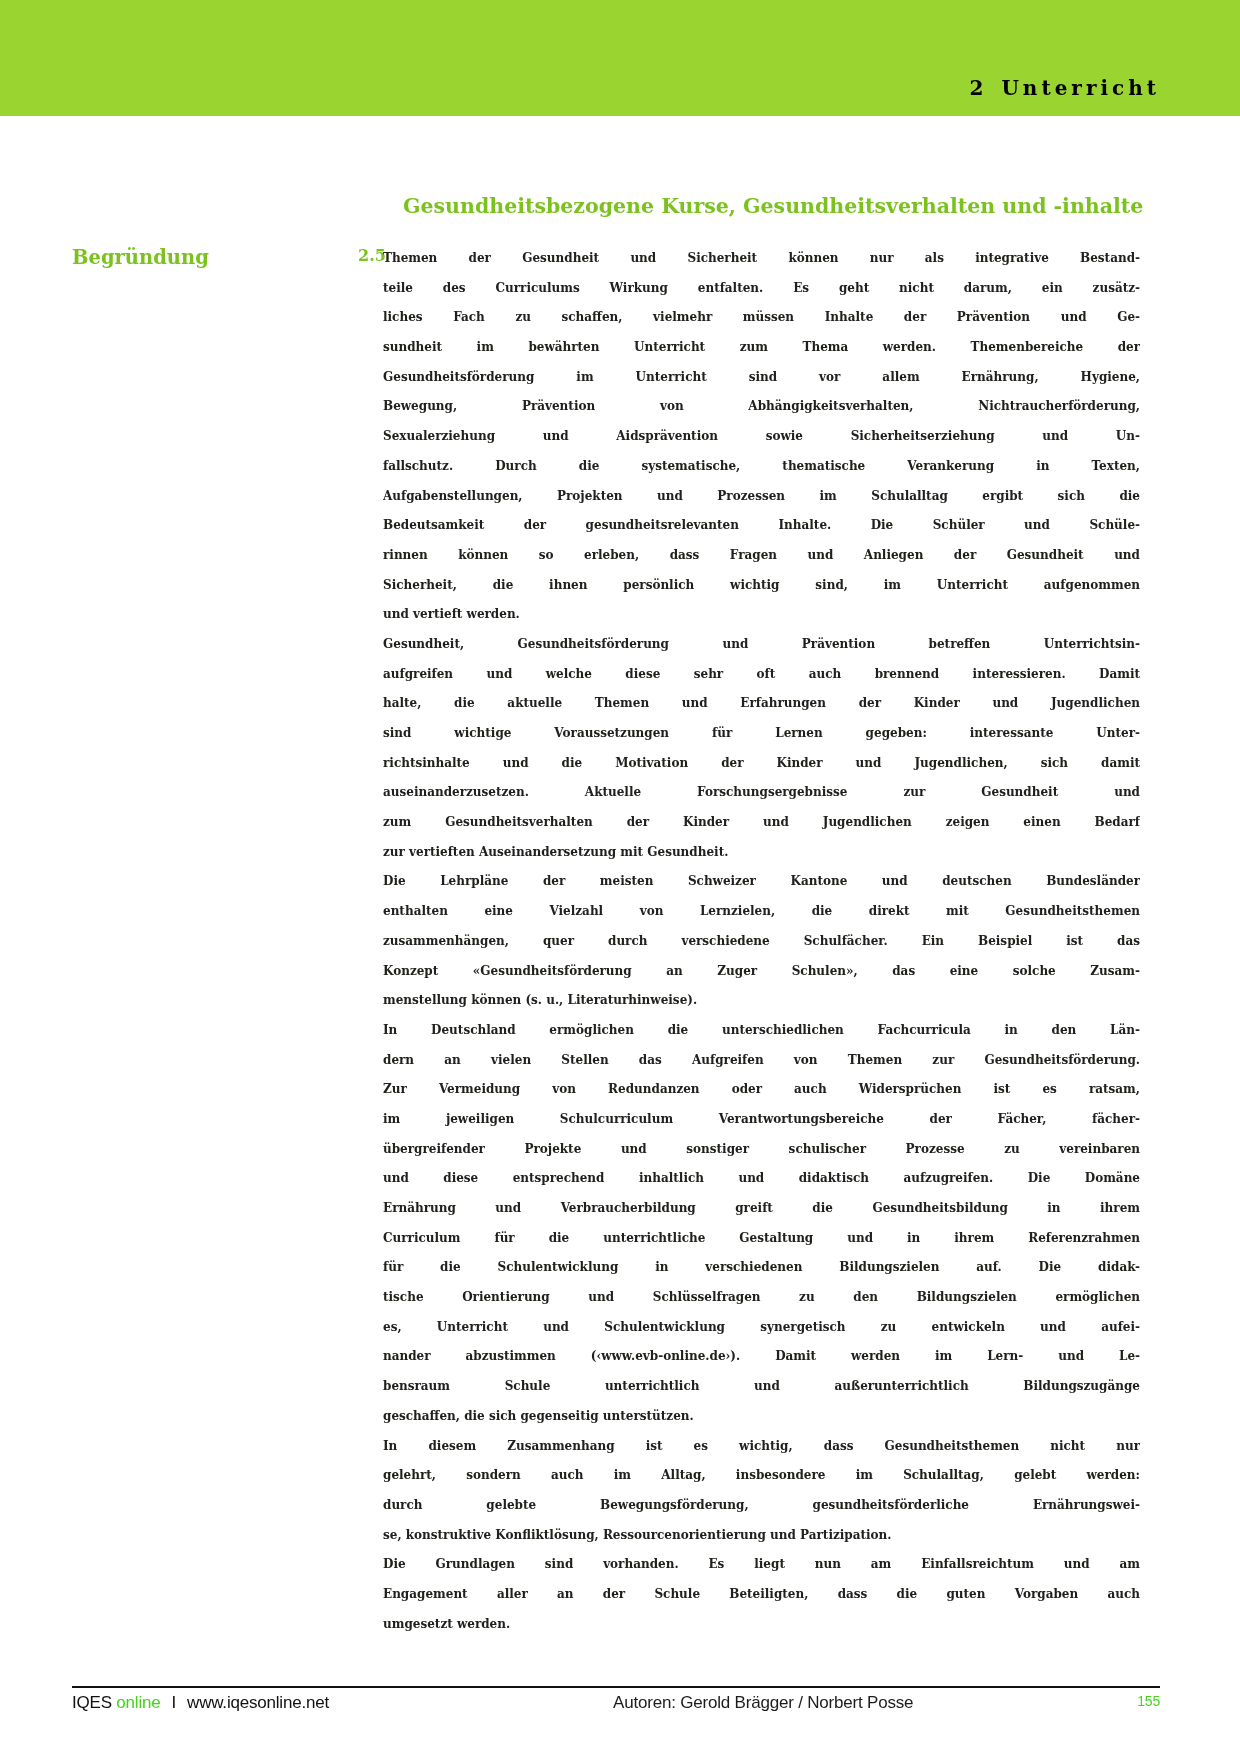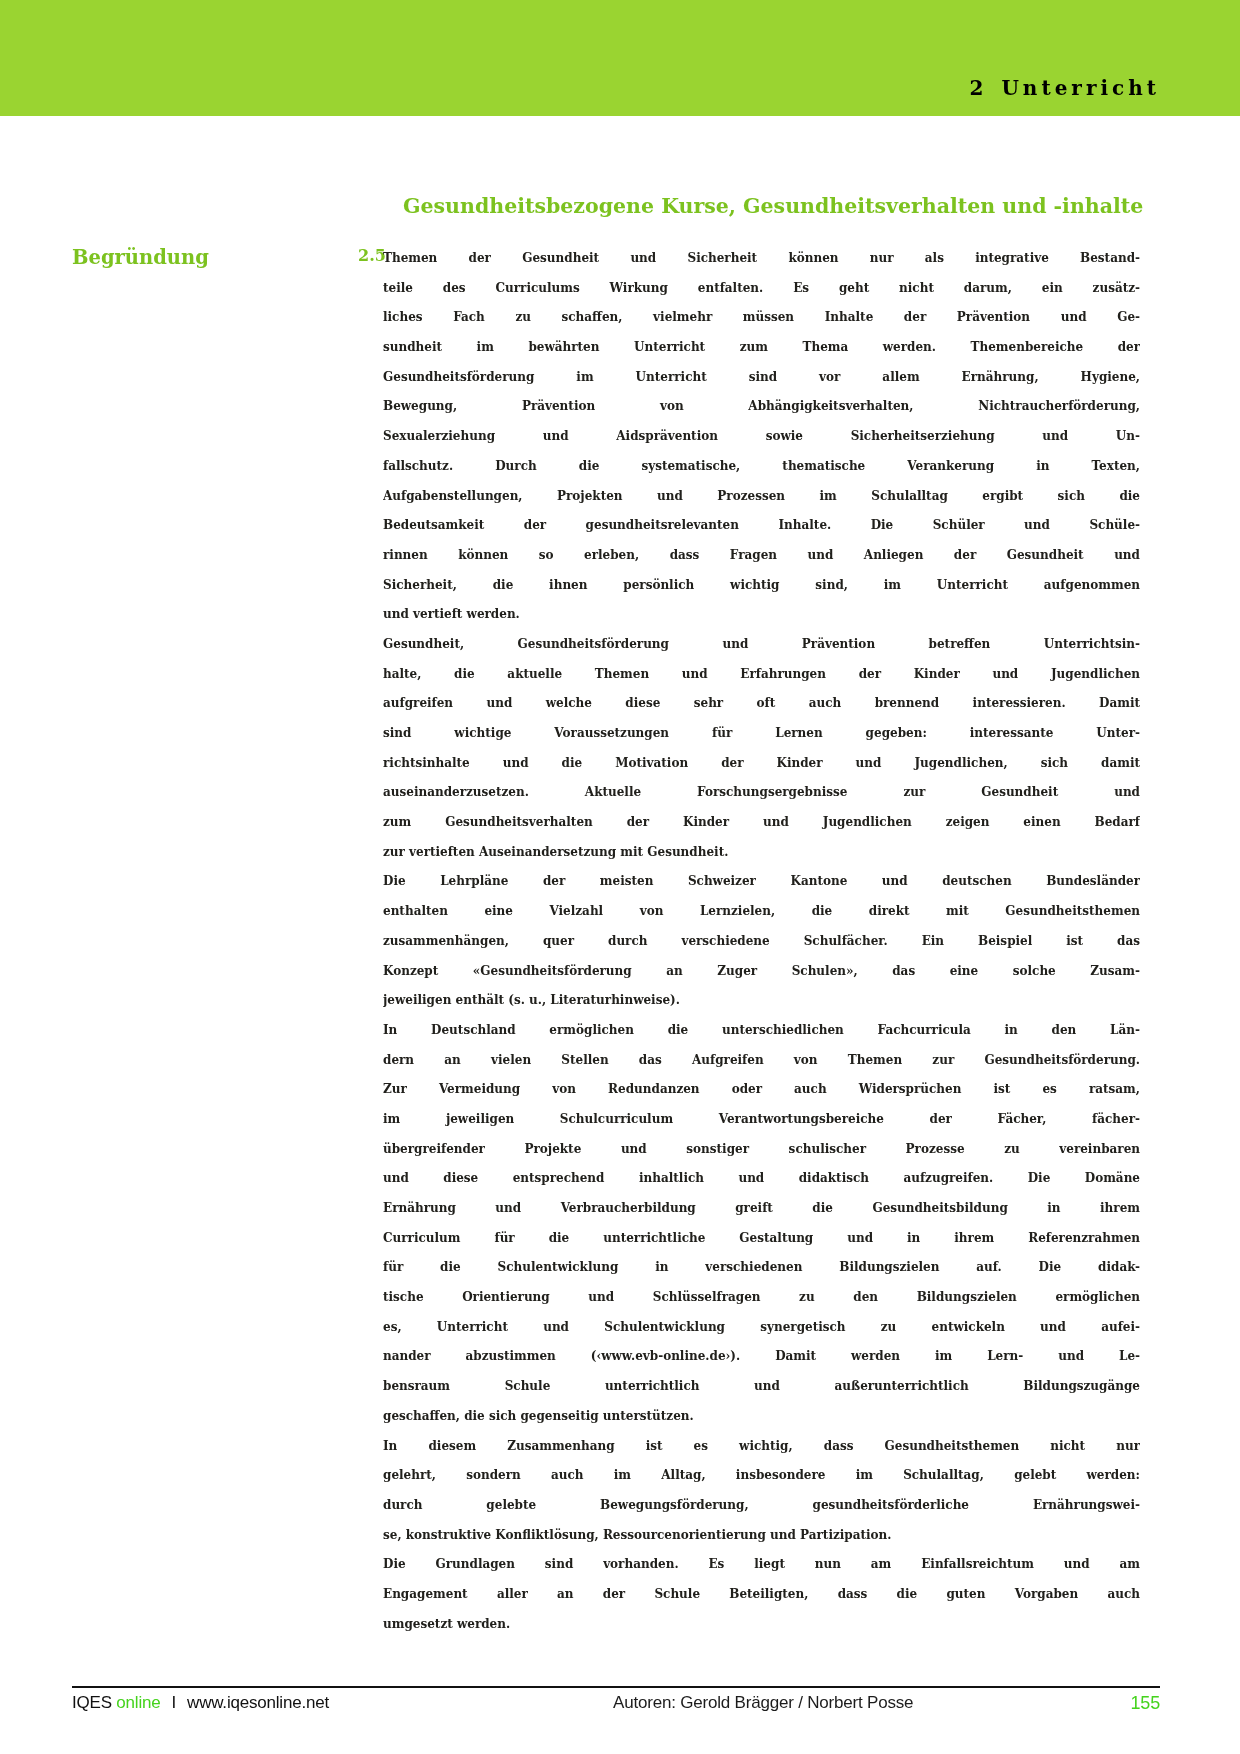--- a/index.html
+++ b/index.html
@@ -74,21 +74,21 @@
   }
   .footer-row {
     position:absolute; left:0; top:1693px; width:1240px;
     font-family:"Liberation Sans", sans-serif;
     font-size:17px; letter-spacing:-0.2px; color:#111;
   }
   .brand { position:absolute; left:72px; top:0; font-weight:normal; white-space:nowrap; }
   .brand .suffix { color:var(--accent-green,#45d31d); }
   .brand .sep { margin:0 11px; }
   .authors { position:absolute; left:613px; top:0; white-space:nowrap; color:#1c1c1c; }
-  .pagenum { position:absolute; right:80px; top:0; color:var(--accent-green,#45d31d); font-weight:normal; font-size:18px; }
+  .pagenum { position:absolute; right:80px; top:0; color:var(--accent-green,#45d31d); font-weight:normal; font-size:14px; }
 </style>
 </head>
 <body>
 
 <div class="page">
 
   <header class="topbar">
     <div class="chapter">
       <span class="num">2</span><span>Unterricht</span>
     </div>
@@ -109,32 +109,32 @@
       <div class="line">Gesundheitsförderung im Unterricht sind vor allem Ernährung, Hygiene,</div>
       <div class="line">Bewegung, Prävention von Abhängigkeitsverhalten, Nichtraucherförderung,</div>
       <div class="line">Sexualerziehung und Aidsprävention sowie Sicherheitserziehung und Un-</div>
       <div class="line">fallschutz. Durch die systematische, thematische Verankerung in Texten,</div>
       <div class="line">Aufgabenstellungen, Projekten und Prozessen im Schulalltag ergibt sich die</div>
       <div class="line">Bedeutsamkeit der gesundheitsrelevanten Inhalte. Die Schüler und Schüle-</div>
       <div class="line">rinnen können so erleben, dass Fragen und Anliegen der Gesundheit und</div>
       <div class="line">Sicherheit, die ihnen persönlich wichtig sind, im Unterricht aufgenommen</div>
       <div class="line last">und vertieft werden.</div>
       <div class="line">Gesundheit, Gesundheitsförderung und Prävention betreffen Unterrichtsin-</div>
+      <div class="line">aufgreifen und welche diese sehr oft auch brennend interessieren. Damit</div>
       <div class="line">halte, die aktuelle Themen und Erfahrungen der Kinder und Jugendlichen</div>
-      <div class="line">aufgreifen und welche diese sehr oft auch brennend interessieren. Damit</div>
       <div class="line">sind wichtige Voraussetzungen für Lernen gegeben: interessante Unter-</div>
       <div class="line">richtsinhalte und die Motivation der Kinder und Jugendlichen, sich damit</div>
       <div class="line">auseinanderzusetzen. Aktuelle Forschungsergebnisse zur Gesundheit und</div>
       <div class="line">zum Gesundheitsverhalten der Kinder und Jugendlichen zeigen einen Bedarf</div>
       <div class="line last">zur vertieften Auseinandersetzung mit Gesundheit.</div>
       <div class="line">Die Lehrpläne der meisten Schweizer Kantone und deutschen Bundesländer</div>
       <div class="line">enthalten eine Vielzahl von Lernzielen, die direkt mit Gesundheitsthemen</div>
       <div class="line">zusammenhängen, quer durch verschiedene Schulfächer. Ein Beispiel ist das</div>
       <div class="line">Konzept «Gesundheitsförderung an Zuger Schulen», das eine solche Zusam-</div>
-      <div class="line last">jeweiligen enthält (s. u., Literaturhinweise).</div>
+      <div class="line last">menstellung können (s. u., Literaturhinweise).</div>
       <div class="line">In Deutschland ermöglichen die unterschiedlichen Fachcurricula in den Län-</div>
       <div class="line">dern an vielen Stellen das Aufgreifen von Themen zur Gesundheitsförderung.</div>
       <div class="line">Zur Vermeidung von Redundanzen oder auch Widersprüchen ist es ratsam,</div>
       <div class="line">im jeweiligen Schulcurriculum Verantwortungsbereiche der Fächer, fächer-</div>
       <div class="line">übergreifender Projekte und sonstiger schulischer Prozesse zu vereinbaren</div>
       <div class="line">und diese entsprechend inhaltlich und didaktisch aufzugreifen. Die Domäne</div>
       <div class="line">Ernährung und Verbraucherbildung greift die Gesundheitsbildung in ihrem</div>
       <div class="line">Curriculum für die unterrichtliche Gestaltung und in ihrem Referenzrahmen</div>
       <div class="line">für die Schulentwicklung in verschiedenen Bildungszielen auf. Die didak-</div>
       <div class="line">tische Orientierung und Schlüsselfragen zu den Bildungszielen ermöglichen</div>

